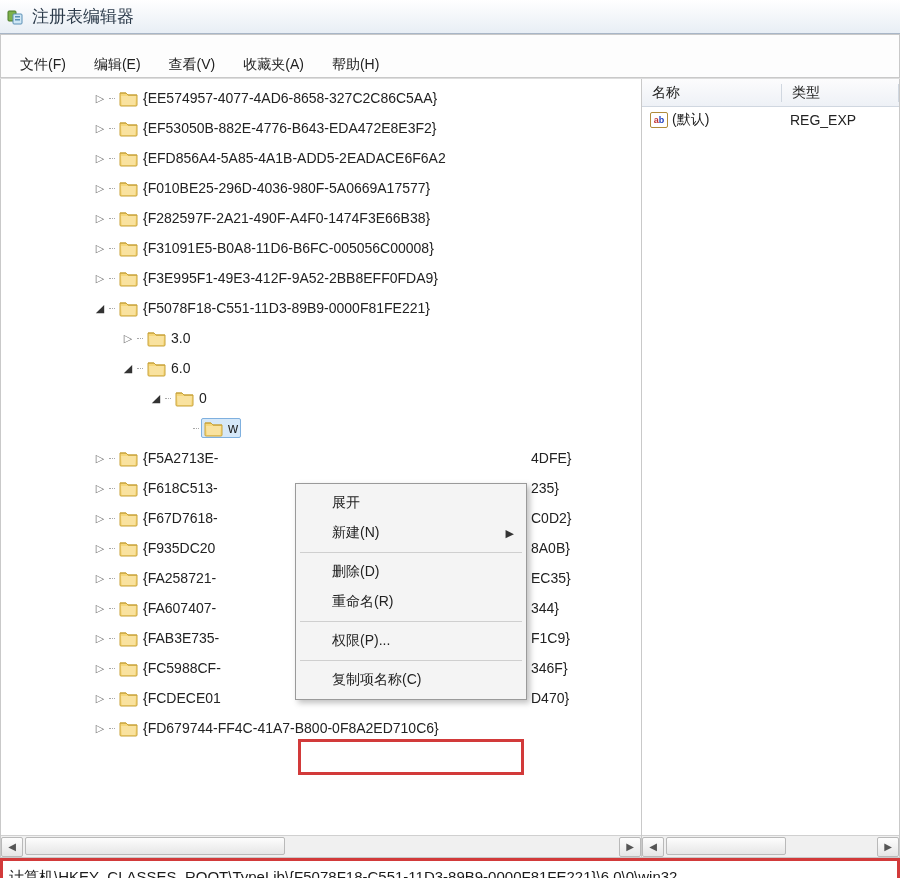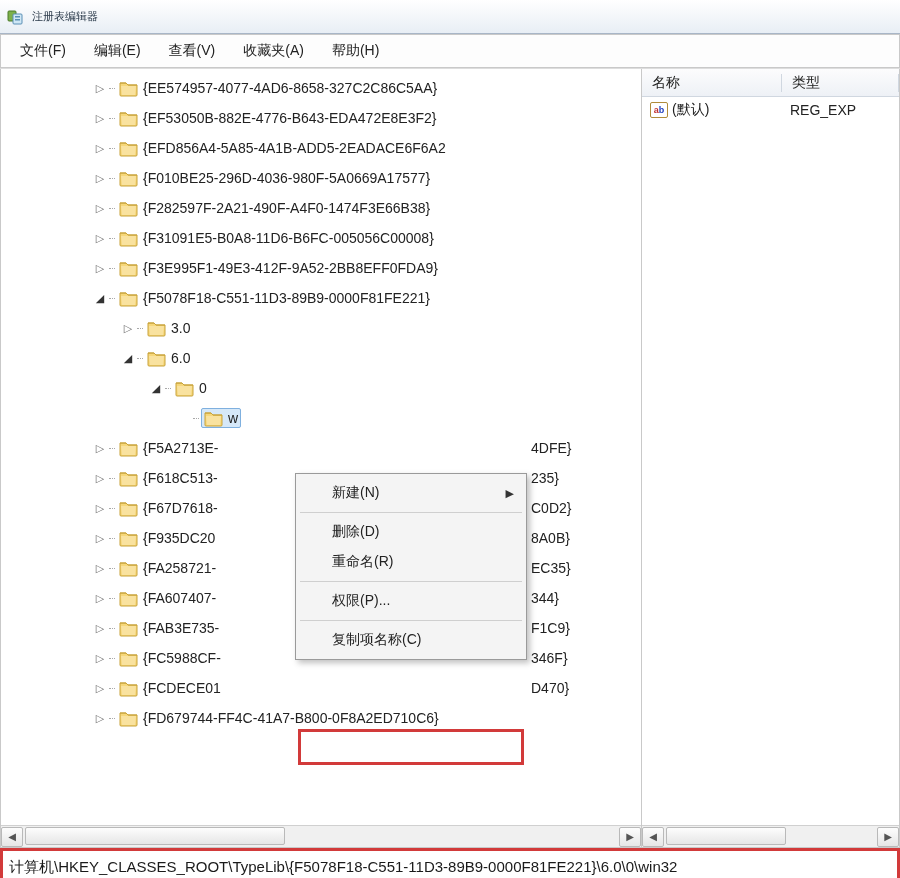--- a/index.html
+++ b/index.html
@@ -16,28 +16,28 @@
     .titlebar {
       background: linear-gradient(to bottom, #ffffff, #e8eef5);
       border-bottom: 1px solid #a8b6c7;
       height: 34px;
       display: flex;
       align-items: center;
       padding: 0 6px;
       gap: 6px;
     }
     .titlebar .icon { width: 20px; height: 20px; }
-    .titlebar .title { color: #2b3a4a; font-size: 11px; }
+    .titlebar .title { color: #2b3a4a; font-size: 17px; }
     
     .menubar {
       background: #fdfdfd;
       border: 1px solid #c9c9c9;
-      height: 34px;
+      height: 44px;
       display: flex;
-      align-items: center;
+      align-items: flex-start;
       padding: 16px 6px;
       gap: 2px;
     }
     .menubar .menuitem {
       padding: 4px 12px;
       color: #222;
       cursor: default;
       border: 1px solid transparent;
       border-radius: 2px;
     }
@@ -566,20 +566,21 @@
   <path d="M1 4 h6 l2 2 h9" fill="none" stroke="#c8a23a"></path>
   <path d="M2 7 h15 l-1 9 H3 Z" fill="#f9e29f"></path>
 </svg>
             </span>
             <span class="nodelabel">{FD679744-FF4C-41A7-B800-0F8A2ED710C6}</span>
           </span>
         </div>
       </div>
 
     <div class="ctxmenu">
+      <div class="item">展开</div>
       <div class="item">
         <span>新建(N)</span>
         <span class="arrow">▶</span>
       </div>
       <div class="sep"></div>
       <div class="item">删除(D)</div>
       <div class="item">重命名(R)</div>
       <div class="sep"></div>
       <div class="item">权限(P)...</div>
       <div class="sep"></div>

